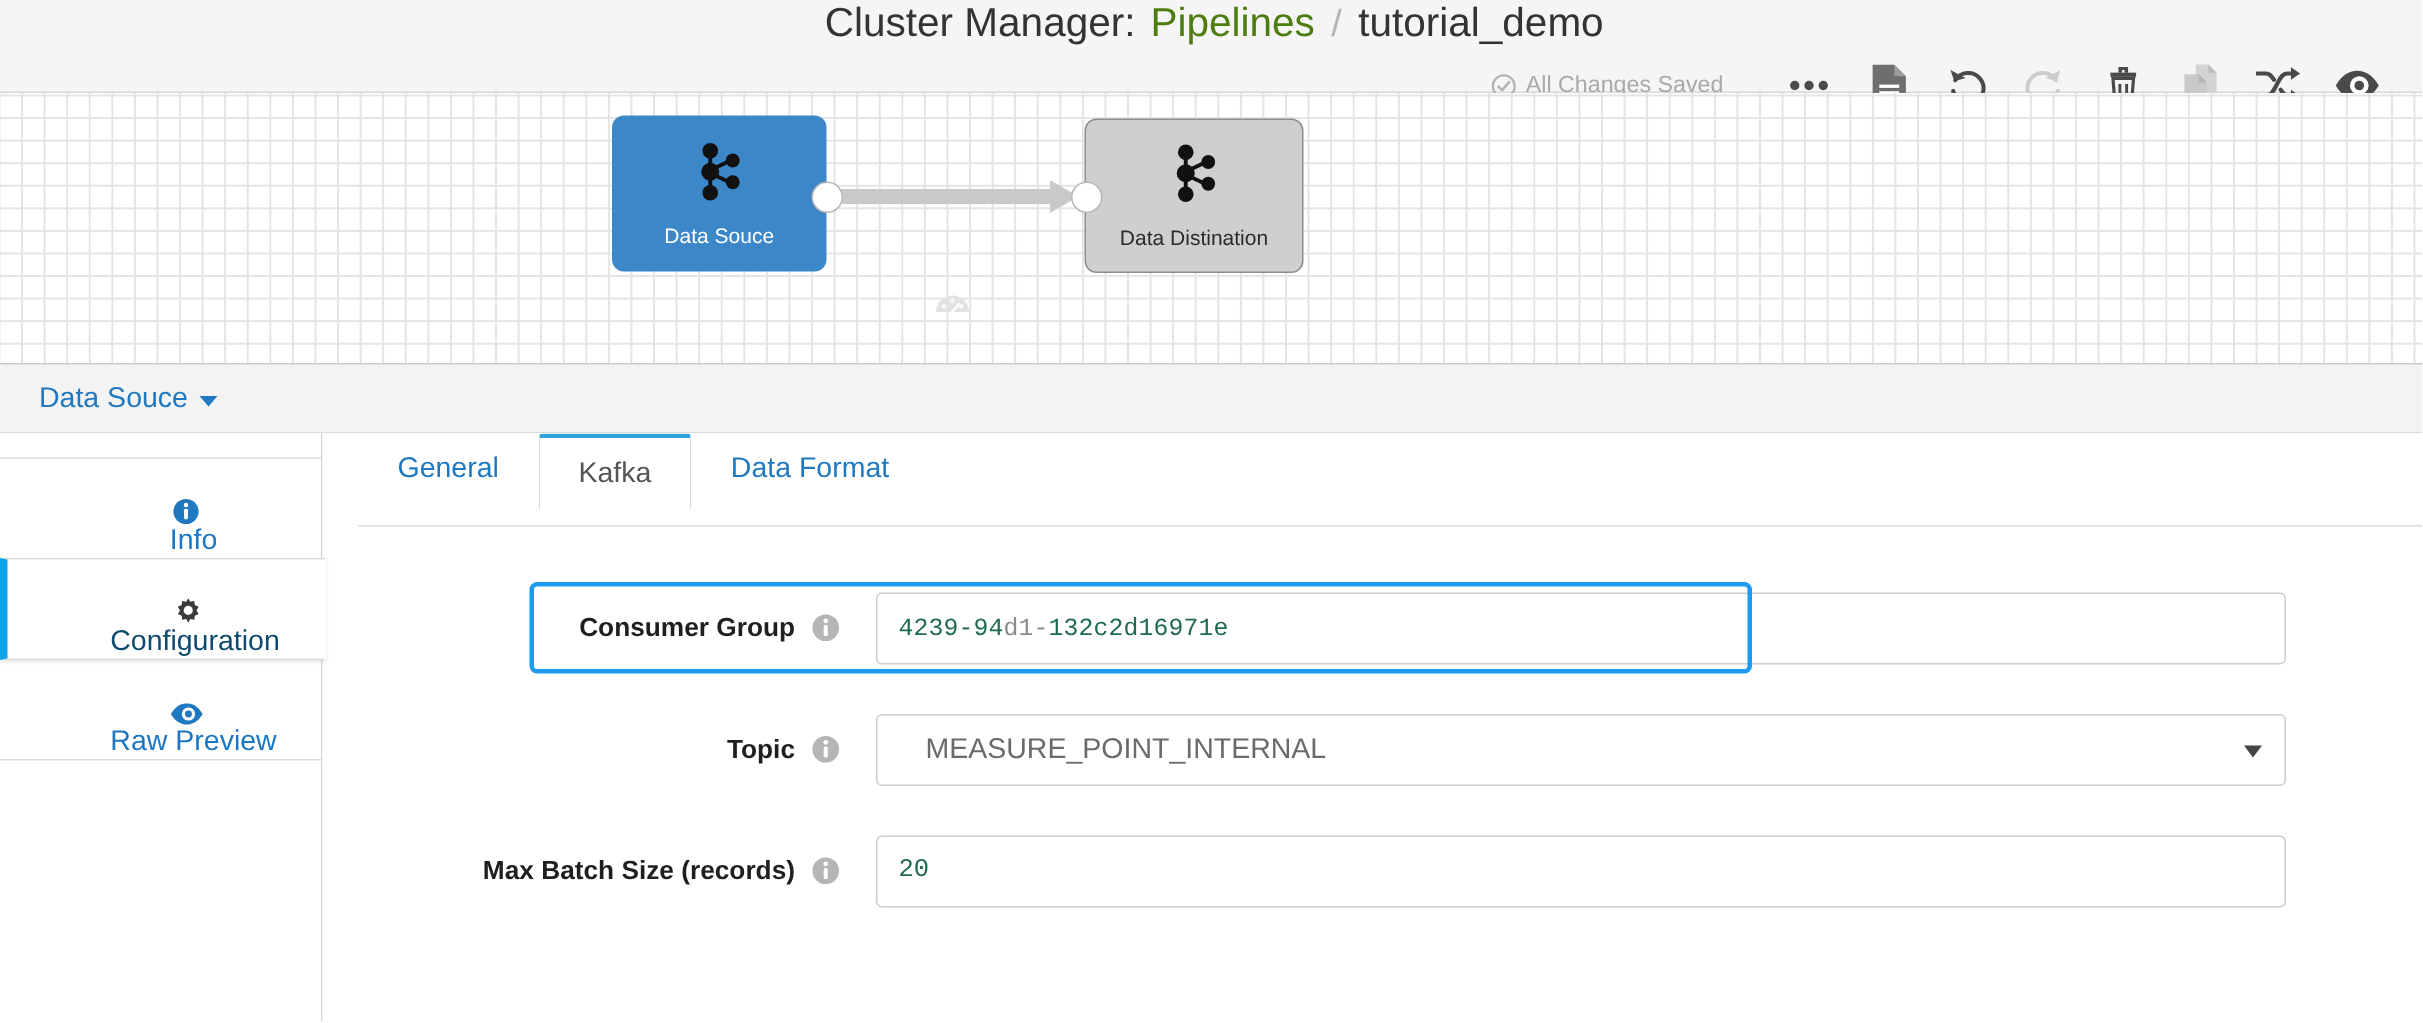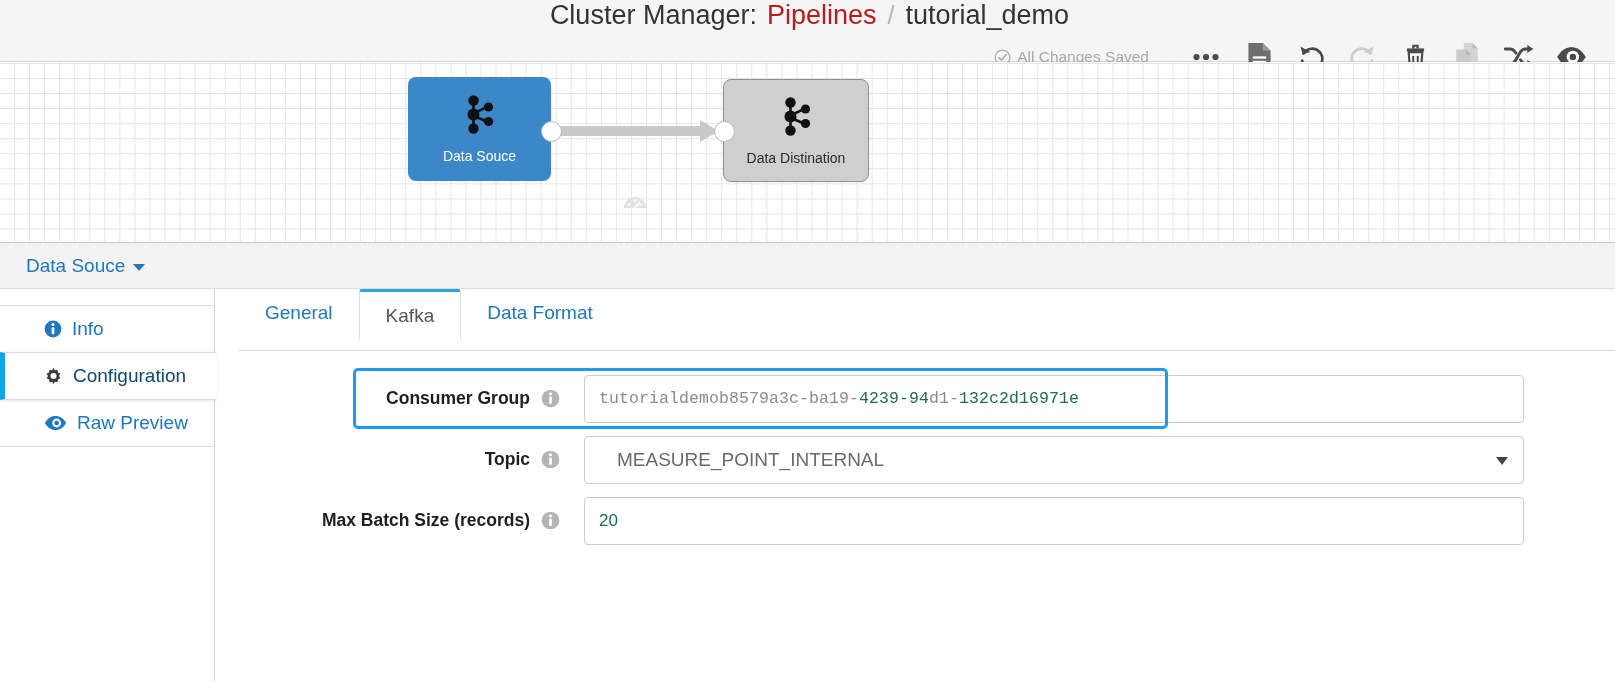--- a/index.html
+++ b/index.html
@@ -25,21 +25,21 @@
   }
   #title-wrap {
     display: flex;
     align-items: baseline;
     font-size: 27px;
     color: #333;
     white-space: nowrap;
   }
   #title-wrap .static { color: #333; }
   #title-wrap .link {
-    color: #b91c1c;
+    color: #4d7c0f;
     margin-left: 10px;
     cursor: pointer;
   }
   #title-wrap .sep {
     color: #b5b5b5;
     margin: 0 11px;
     font-size: 25px;
   }
   #title-wrap .current { color: #333; }
 
@@ -171,33 +171,34 @@
 
   #sidebar {
     width: 215px;
     flex: 0 0 215px;
     border-right: 1px solid #d4d4d4;
     padding-top: 17px;
     position: relative;
     background: #ffffff;
   }
   .side-item {
-    height: 48px;
-    display: flex;
-    align-items: center;
-    justify-content: flex-start;
+    height: 68px;
+    display: flex;
+    align-items: center;
+    justify-content: flex-end;
     padding-left: 44px;
     font-size: 19px;
     color: #1b76c3;
     border: 1px solid #dcdcdc;
     border-left: none; border-right: none;
     background: #ffffff;
     cursor: pointer;
     position: relative;
     margin-top: -1px;
+    flex-direction: column;
   }
   .side-item .ic { margin-right: 10px; display:flex; align-items:center; }
   .side-item.active {
     color: #0c4a6e;
     width: 217px;
     z-index: 4;
     border-left: 5px solid #0ea5e9;
     border-right: 1px solid #ffffff;
     padding-left: 39px;
     box-shadow: 0 1px 3px rgba(0,0,0,0.10);
@@ -248,20 +249,21 @@
   
   #form {
     padding-top: 17px;
     position: relative;
   }
   .frow {
     display: flex;
     align-items: center;
     height: 61px;
     position: relative;
+    margin-top: 20px;
   }
   .flabel {
     width: 345px;
     flex: 0 0 345px;
     text-align: right;
     font-size: 17.5px;
     font-weight: bold;
     color: #1f1f1f;
     display: flex;
     align-items: center;
@@ -285,20 +287,21 @@
     width: 100%;
     border: 1px solid #cccccc;
     border-radius: 4px;
     background: #ffffff;
     display: flex;
     align-items: center;
     padding: 0 14px;
     font-size: 17px;
     color: #8b8b8b;
     cursor: text;
+    font-family: Liberation Mono, monospace;
   }
   .txtbox.mono {
     font-family: "Liberation Mono", monospace;
     font-size: 16.5px;
     letter-spacing: 0.1px;
   }
   .txtbox .green { color: #1f6b52; }
   .txtbox.value-green { color: #1f6b52; font-size: 17px; }
 
   .selbox {
@@ -554,21 +557,20 @@
           <span class="info-ic">
             <svg width="19" height="19" viewBox="0 0 18 18">
               <circle cx="9" cy="9" r="8.4" fill="#b5b5b5"></circle>
               <circle cx="9" cy="4.6" r="1.5" fill="#fff"></circle>
               <rect x="7.7" y="7.2" width="2.6" height="7" rx="1" fill="#fff"></rect>
             </svg>
           </span>
         </div>
         <div class="fctl">
           <div class="txtbox mono">
-            <span>tutorialdemob8579a3c-ba19-</span>
               <span class="green">4239-94</span>
               <span>d1-</span>
               <span class="green">132c2d16971e</span>
           </div>
         </div>
       </div>
 
       <div class="frow">
         <div class="flabel">
           <span>Topic</span>

